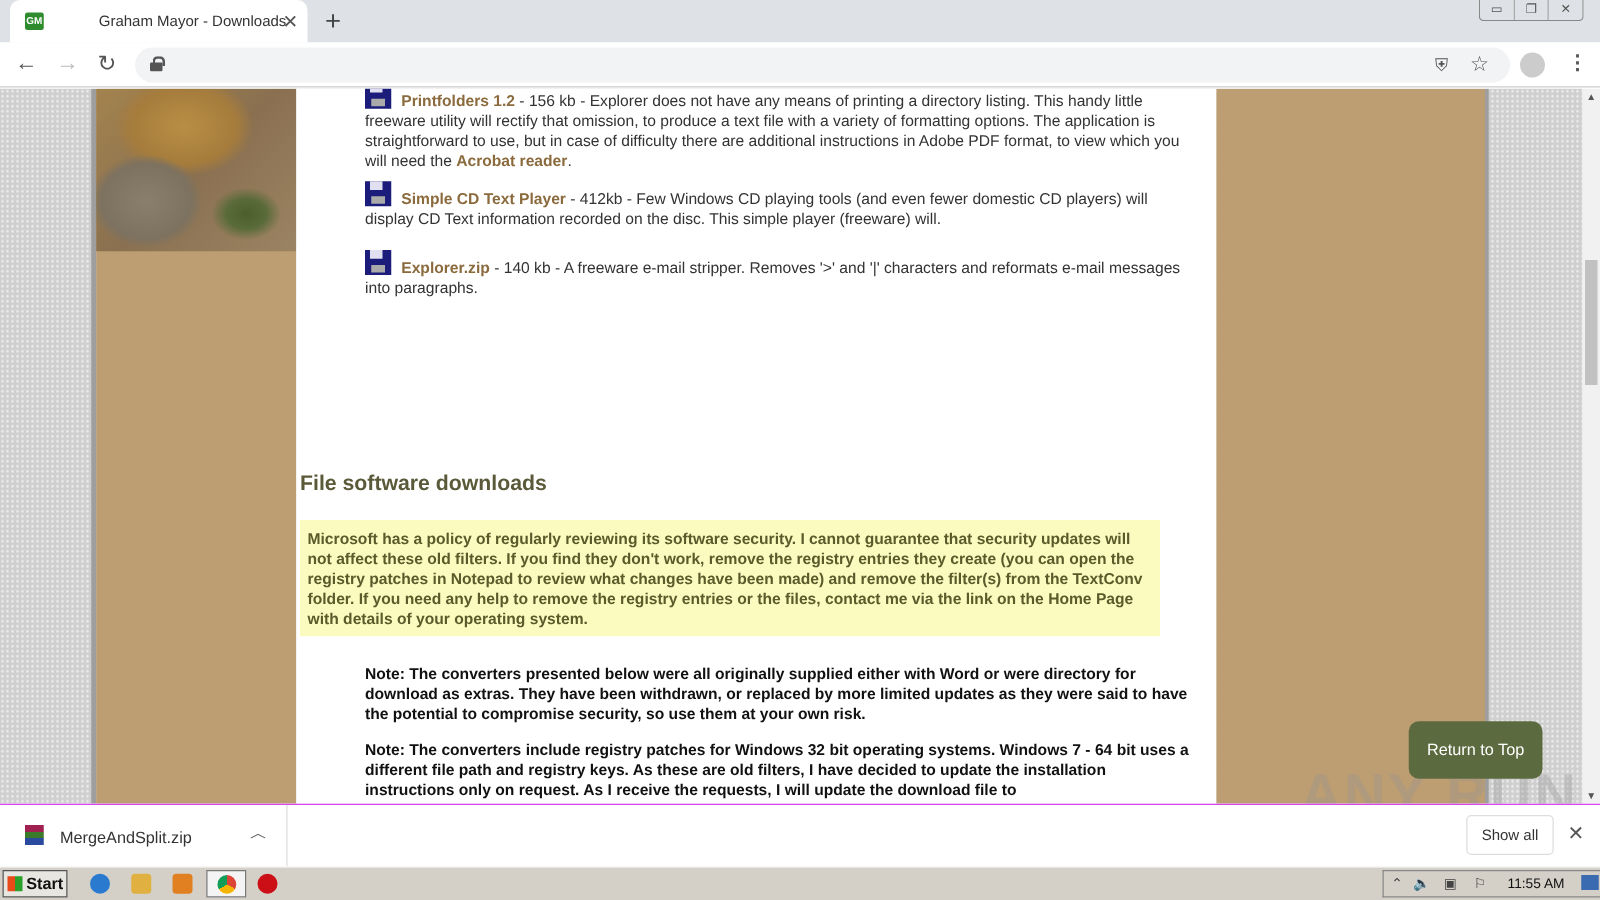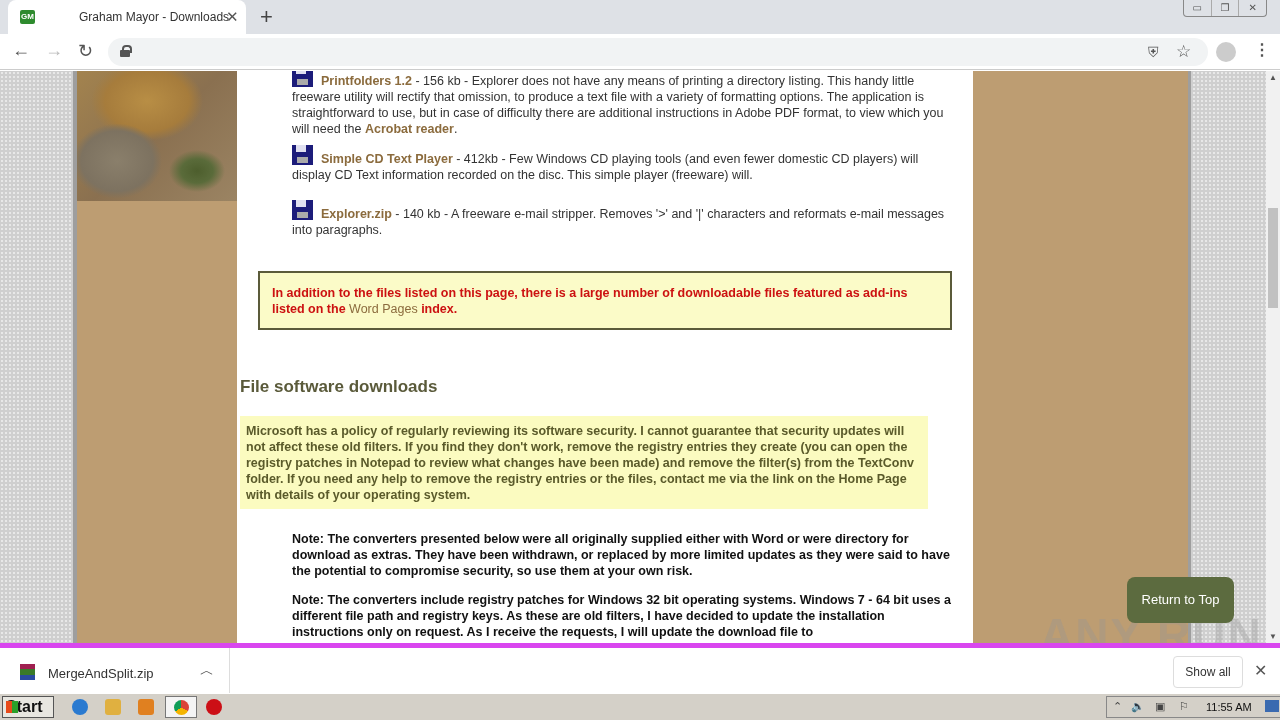--- a/index.html
+++ b/index.html
@@ -59,31 +59,31 @@
   .notice { position: absolute; left: 21px; top: 200px; width: 694px; height: 59px; border: 2px solid #5b5b3a; background: #fbfbc8; padding: 12px 12px; font-size: 12.5px; line-height: 16px; color: #cc1111; font-weight: bold; }
   .notice .linkish { font-weight: normal; }
   .h2 { position: absolute; left: 3px; top: 306px; font-size: 17px; font-weight: bold; color: #5a5a3a; }
   .warnbox { position: absolute; left: 3px; top: 345px; width: 688px; height: 93px; background: #fbfbc0; padding: 7px 6px; font-size: 12.5px; line-height: 16px; color: #5a5a2a; font-weight: bold; }
   .note { position: absolute; left: 55px; width: 660px; font-size: 12.5px; line-height: 16px; color: #111; font-weight: bold; }
 
   .rtt { position: absolute; left: 1127px; top: 577px; width: 107px; height: 46px; background: #5c6b3f; border-radius: 8px; color: #fff; font-size: 13px; text-align: center; line-height: 46px; }
   .watermark { position: absolute; left: 1040px; top: 608px; font-size: 46px; color: rgba(150,150,150,0.35); font-weight: bold; letter-spacing: 2px; }
 
   
-  .shelf { position: absolute; left: 0; top: 643px; width: 1280px; height: 50px; background: #fff; border-top: 5px solid #d946ef; }
+  .shelf { position: absolute; left: 0; top: 643px; width: 1280px; height: 50px; background: #fff; border-top: 1px solid #d946ef; }
   .dl-item { position: absolute; left: 0; top: 0; width: 230px; height: 50px; border-right: 1px solid #ddd; }
   .dl-icon { position: absolute; left: 20px; top: 16px; width: 15px; height: 16px; background: linear-gradient(#a02050 0 33%, #3a7a2a 33% 66%, #2a4aa0 66%); }
   .dl-name { position: absolute; left: 48px; top: 18px; font-size: 13px; color: #333; }
   .dl-chev { position: absolute; left: 200px; top: 14px; font-size: 14px; color: #555; }
   .showall { position: absolute; left: 1173px; top: 8px; width: 70px; height: 32px; border: 1px solid #ddd; border-radius: 4px; font-size: 12px; color: #333; text-align: center; line-height: 30px; }
   .shelf-close { position: absolute; left: 1254px; top: 13px; font-size: 16px; color: #555; }
 
   
   .taskbar { position: absolute; left: 0; top: 693px; width: 1280px; height: 27px; background: #d4d0c8; border-top: 1px solid #fff; }
-  .start { position: absolute; left: 2px; top: 2px; width: 52px; height: 22px; border: 1px solid #555; background: #e8e6e0; font-size: 16px; font-weight: bold; line-height: 20px; padding-left: 3px; color: #111; }
+  .start { position: absolute; left: 2px; top: 2px; width: 52px; height: 22px; border: 1px solid #555; background: #e8e6e0; font-size: 13px; font-weight: bold; line-height: 20px; padding-left: 18px; color: #111; }
   .start::before { content: ""; position: absolute; left: 3px; top: 4px; width: 12px; height: 12px; background: linear-gradient(90deg, #e84a1a 50%, #2aa02a 50%); }
   .tbicon { position: absolute; top: 5px; width: 16px; height: 16px; border-radius: 3px; }
   .tray { position: absolute; left: 1106px; top: 2px; width: 174px; height: 22px; border: 1px solid #888; border-right: none; font-size: 11px; color: #111; }
   .tray .clock { position: absolute; left: 99px; top: 4px; text-align: center; }
   .tray .ti { position: absolute; top: 3px; font-size: 11px; color: #444; }
 </style>
 </head>
 <body>
 
 <div class="tabbar">
@@ -126,23 +126,20 @@
     </div>
 
     <div class="entry" style="top:74px">
       <span class="flop"></span><a href="#">Simple CD Text Player</a><span> -  412kb - Few Windows CD playing tools (and even fewer domestic CD players) will display CD Text information recorded on the disc. This simple player (freeware) will.</span>
     </div>
 
     <div class="entry" style="top:129px">
       <span class="flop"></span><a href="#">Explorer.zip</a><span> - 140 kb - A freeware e-mail stripper. Removes '&gt;' and '|'  characters and reformats e-mail messages into paragraphs.</span>
     </div>
 
-    <div class="notice">
-      <span>In addition to the files listed on this page, there is a large number of downloadable files featured as add-ins listed on the </span><a href="#" class="linkish">Word Pages</a><span> index.</span>
-    </div>
 
     <div class="h2">File software downloads</div>
 
     <div class="warnbox">Microsoft has a policy of regularly reviewing its software security. I cannot guarantee that security updates will not affect these old filters. If you find they don't work, remove the registry entries they create (you can open the registry patches in Notepad to review what changes have been made) and remove the filter(s) from the TextConv folder. If you need any help to remove the registry entries or the files, contact me via the link on the Home Page with details of your operating system.</div>
 
     <div class="note" style="top:460px">Note: The converters presented below were all originally supplied either with Word or were directory for download as extras. They have been withdrawn, or replaced by more limited updates as they were said to have the potential to compromise security, so use them at your own risk.</div>
     <div class="note" style="top:521px">Note: The converters include registry patches for Windows 32 bit operating systems. Windows 7 - 64 bit uses a different file path and registry keys. As these are old filters, I have decided to update the installation instructions only on request. As I receive the requests, I will update the download file to</div>
   </div>
 </div>
 

